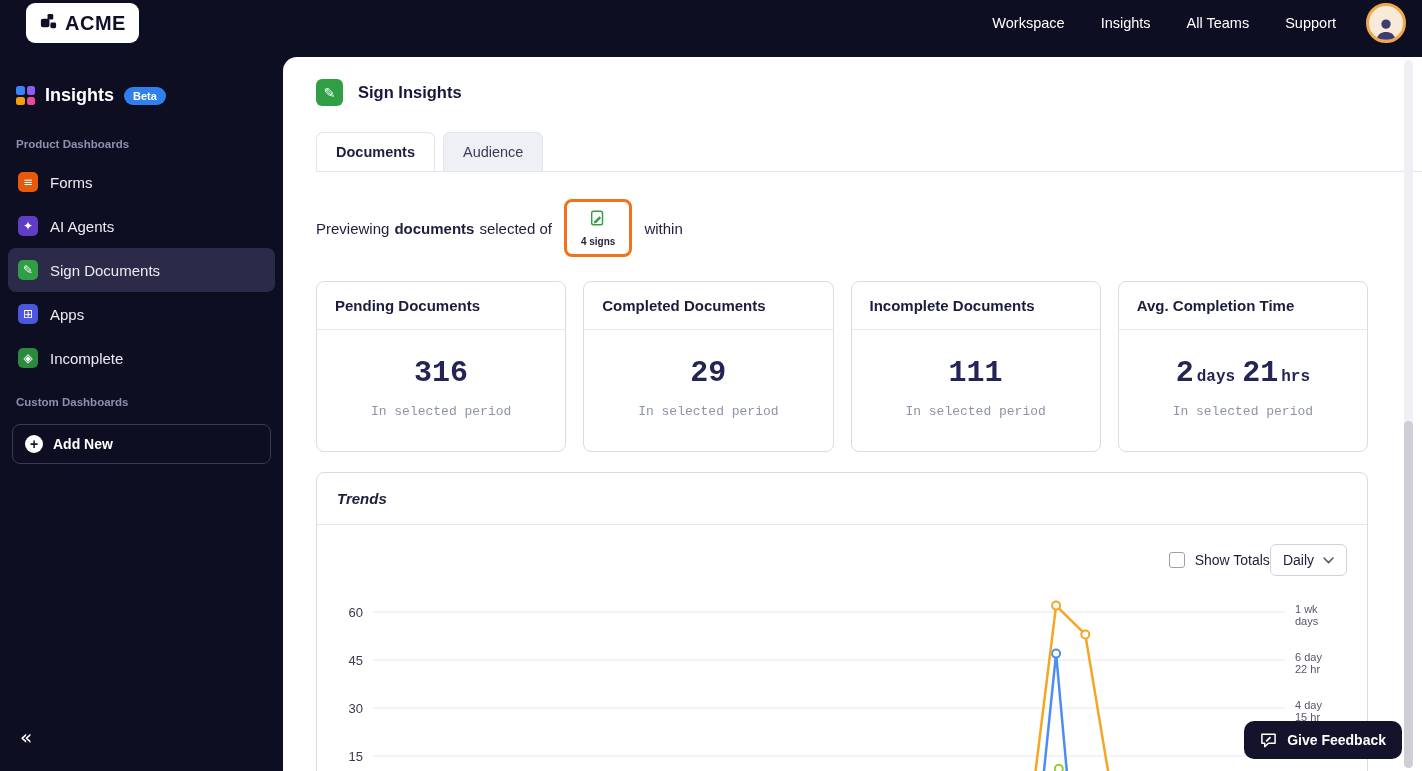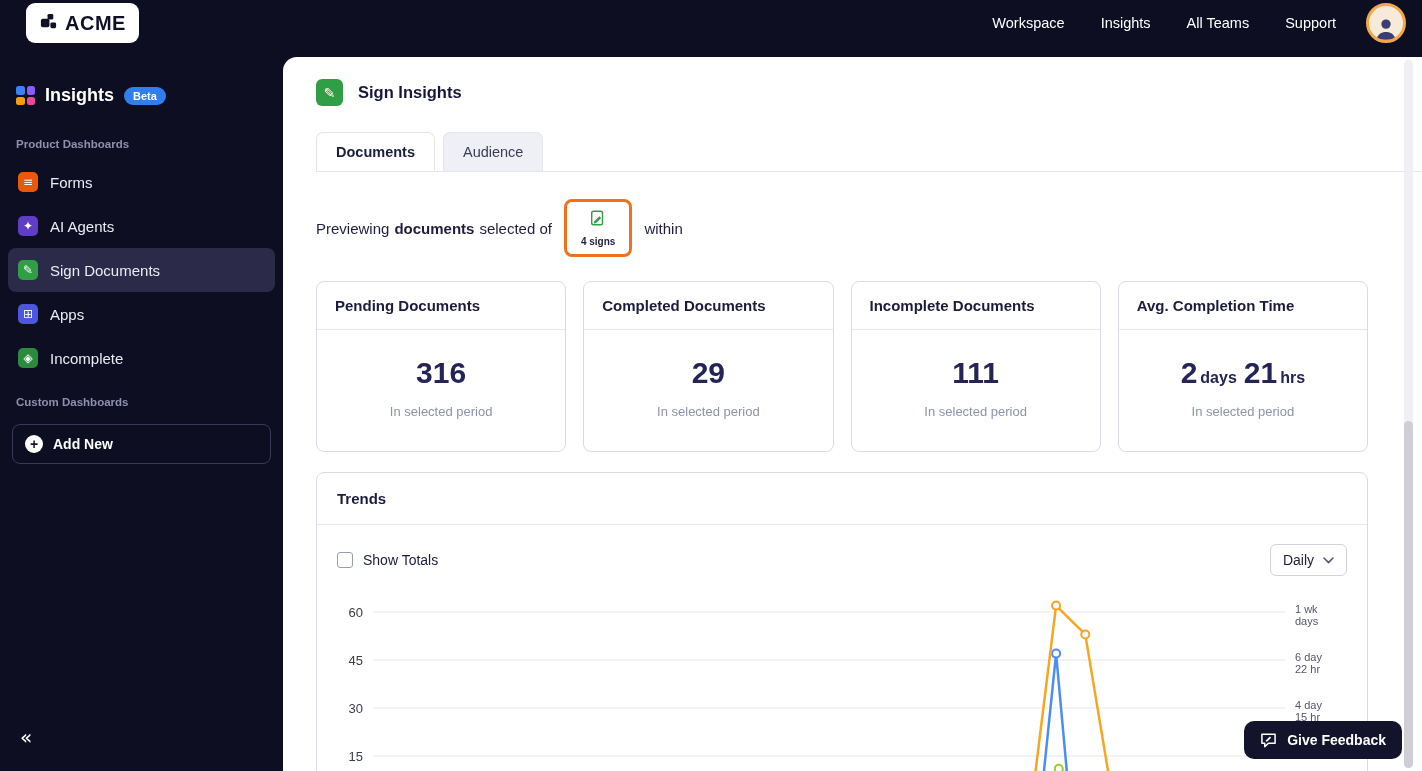--- a/index.html
+++ b/index.html
@@ -101,28 +101,28 @@
     display:flex; align-items:center; gap:11px; font-size:14px; font-weight:500; color:#23233f;
     cursor:pointer;
   }
 
   .stats { display:grid; grid-template-columns:repeat(4,1fr); gap:17px; margin-top:24px; width:1052px; }
   .card { border:1px solid #d9dce4; border-radius:8px; background:#fff; }
   .card-head {
     padding:15px 18px; font-weight:700; font-size:15px; color:#1c1c3c;
     border-bottom:1px solid #e6e8ee;
   }
-  .card-body { padding:28px 8px 32px; text-align:center; }
+  .card-body { padding:28px 8px 32px; text-align:center;font-family:Liberation Mono, monospace; }
   .stat-value { font-size:30px; font-weight:800; color:#242456; line-height:1; }
   .stat-unit { font-size:16px; font-weight:800; color:#242456; margin:0 7px 0 3px; }
   .stat-caption { margin-top:16px; font-size:13px; color:#8e93a6; }
 
   .trends { margin-top:20px; width:1052px; border:1px solid #d9dce4; border-radius:8px; background:#fff; }
-  .trends-head { padding:17px 20px; font-weight:700; font-size:15px; color:#1c1c3c; border-bottom:1px solid #e6e8ee; }
-  .trends-controls { display:flex; align-items:center; justify-content:space-between; padding:19px 20px 14px; }
+  .trends-head { padding:17px 20px; font-weight:700; font-size:15px; color:#1c1c3c; border-bottom:1px solid #e6e8ee;font-style:italic; }
+  .trends-controls { display:flex; align-items:center; justify-content:flex-end; padding:19px 20px 14px; }
   .show-totals { display:flex; align-items:center; gap:10px; font-size:14px; color:#1d1d3a; cursor:pointer; }
   .checkbox { width:16px; height:16px; border:1.5px solid #9aa0ad; border-radius:3px; background:#fff; }
   .select {
     border:1px solid #cfd3db; border-radius:6px; padding:7px 12px;
     display:flex; align-items:center; gap:9px; font-size:14px; color:#1d1d3a; cursor:pointer;
   }
   .chart-wrap { padding:2px 20px 0; }
 
   
   .scroll-track { position:absolute; top:3px; bottom:3px; right:9px; width:9px; background:#f0f0f4; border-radius:5px; }

